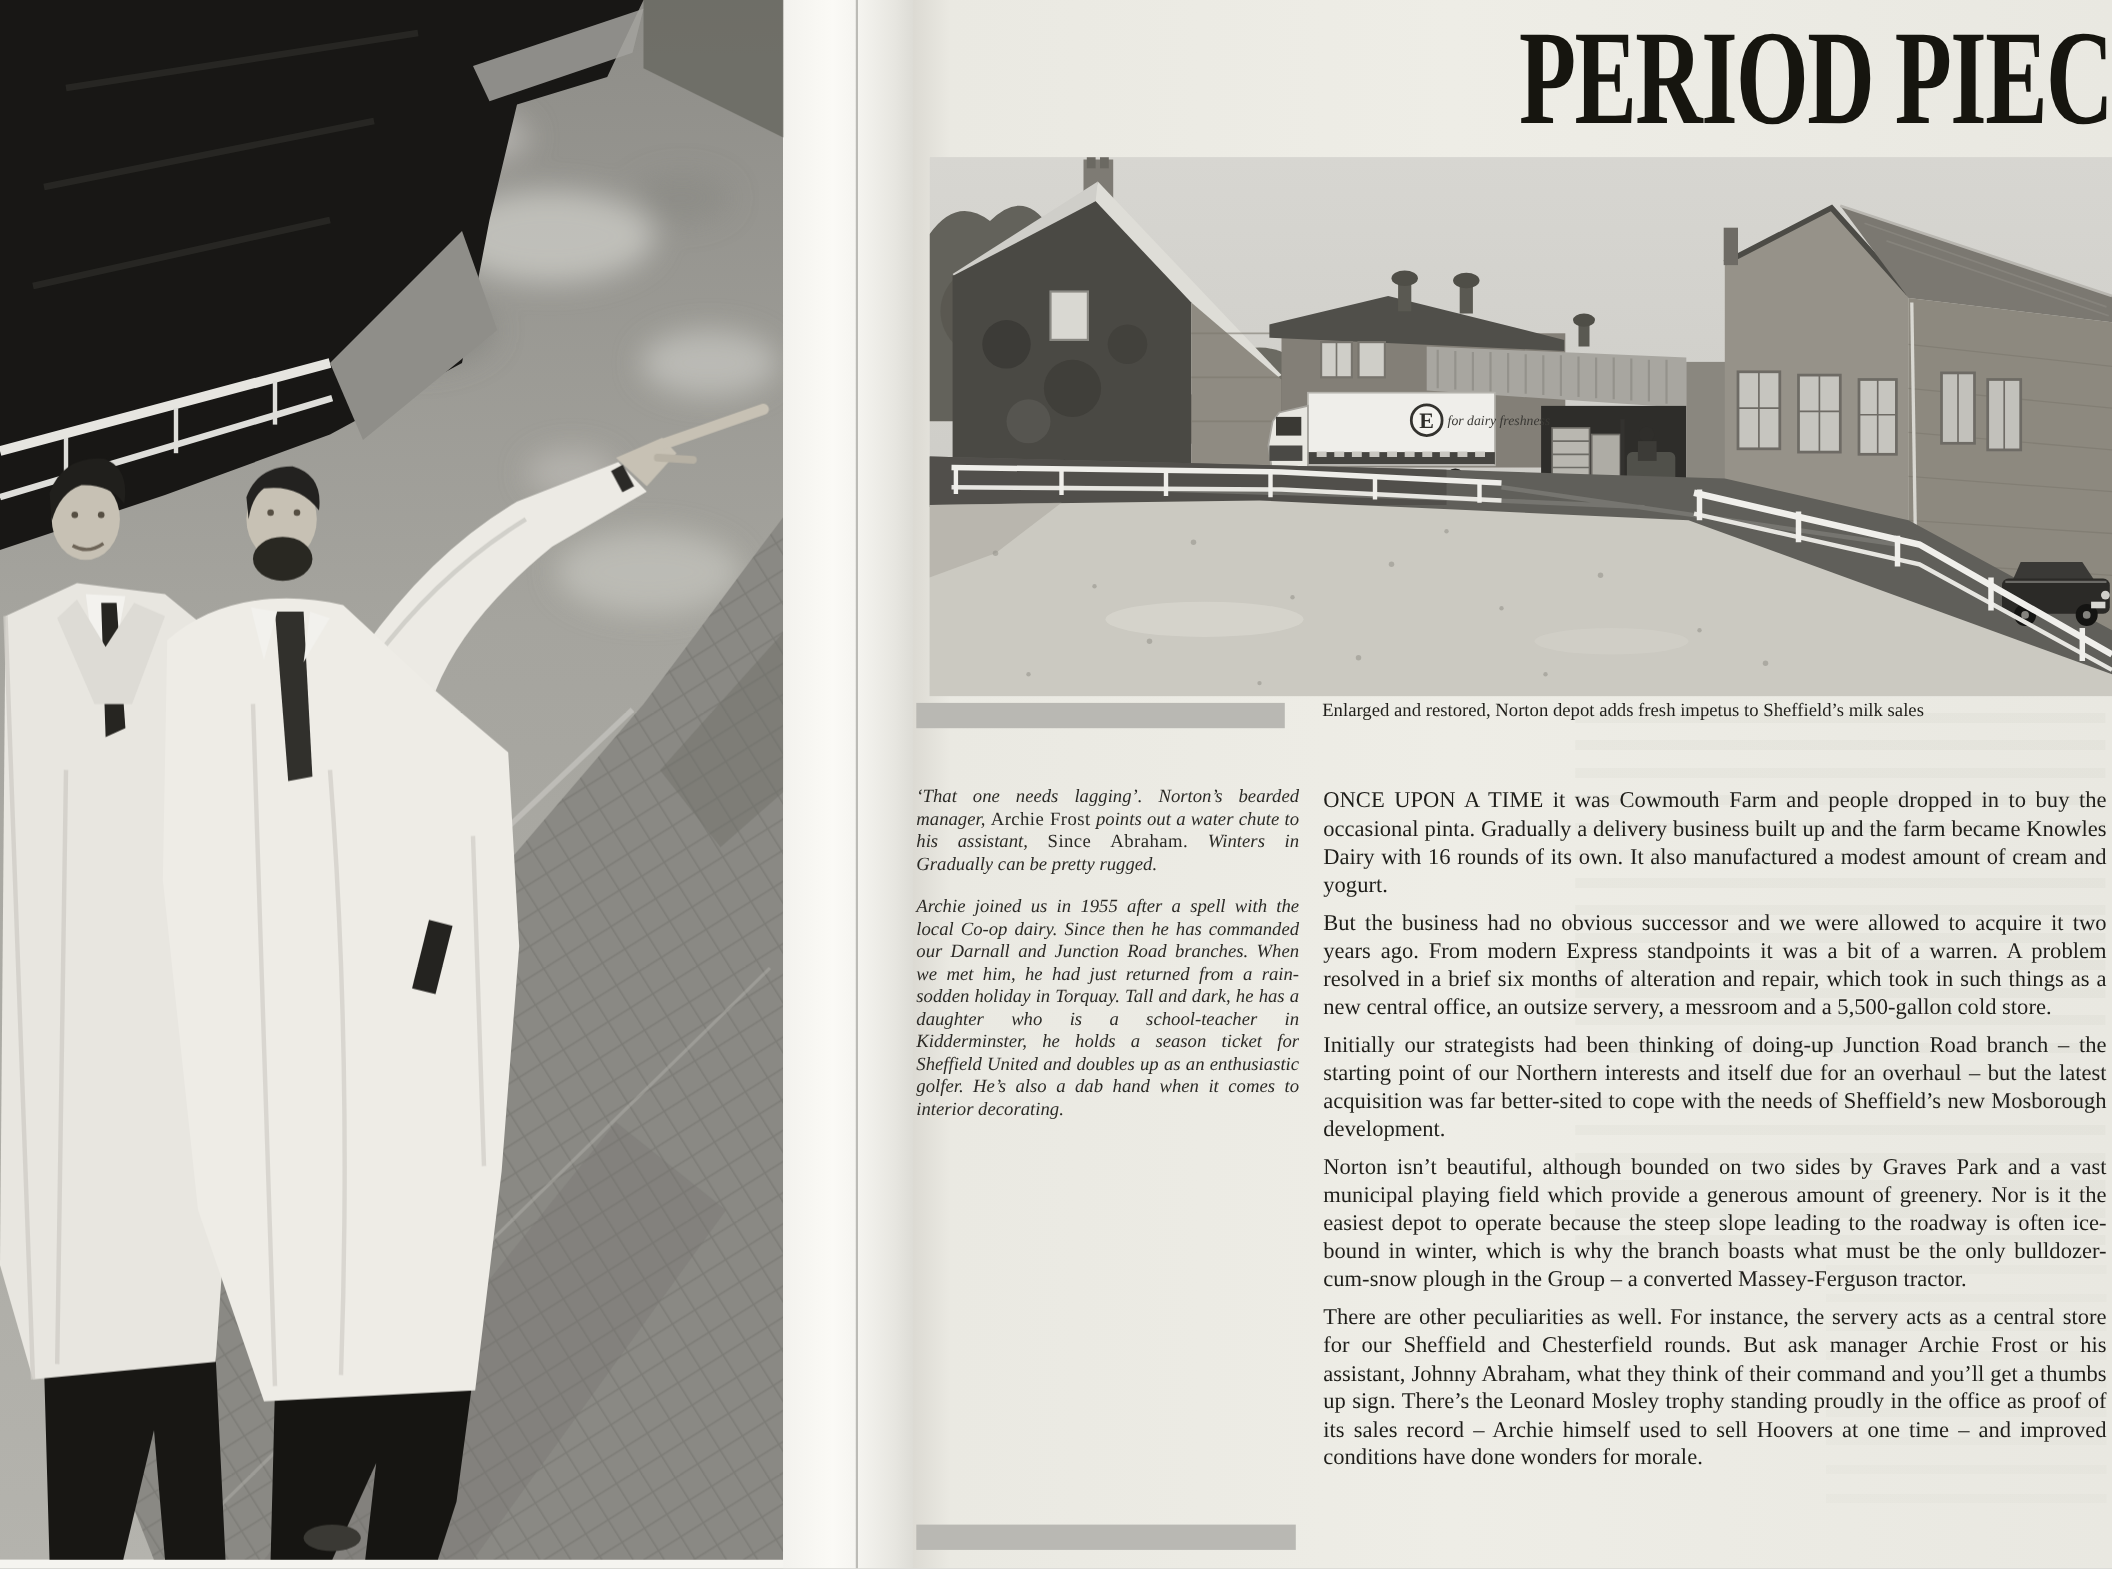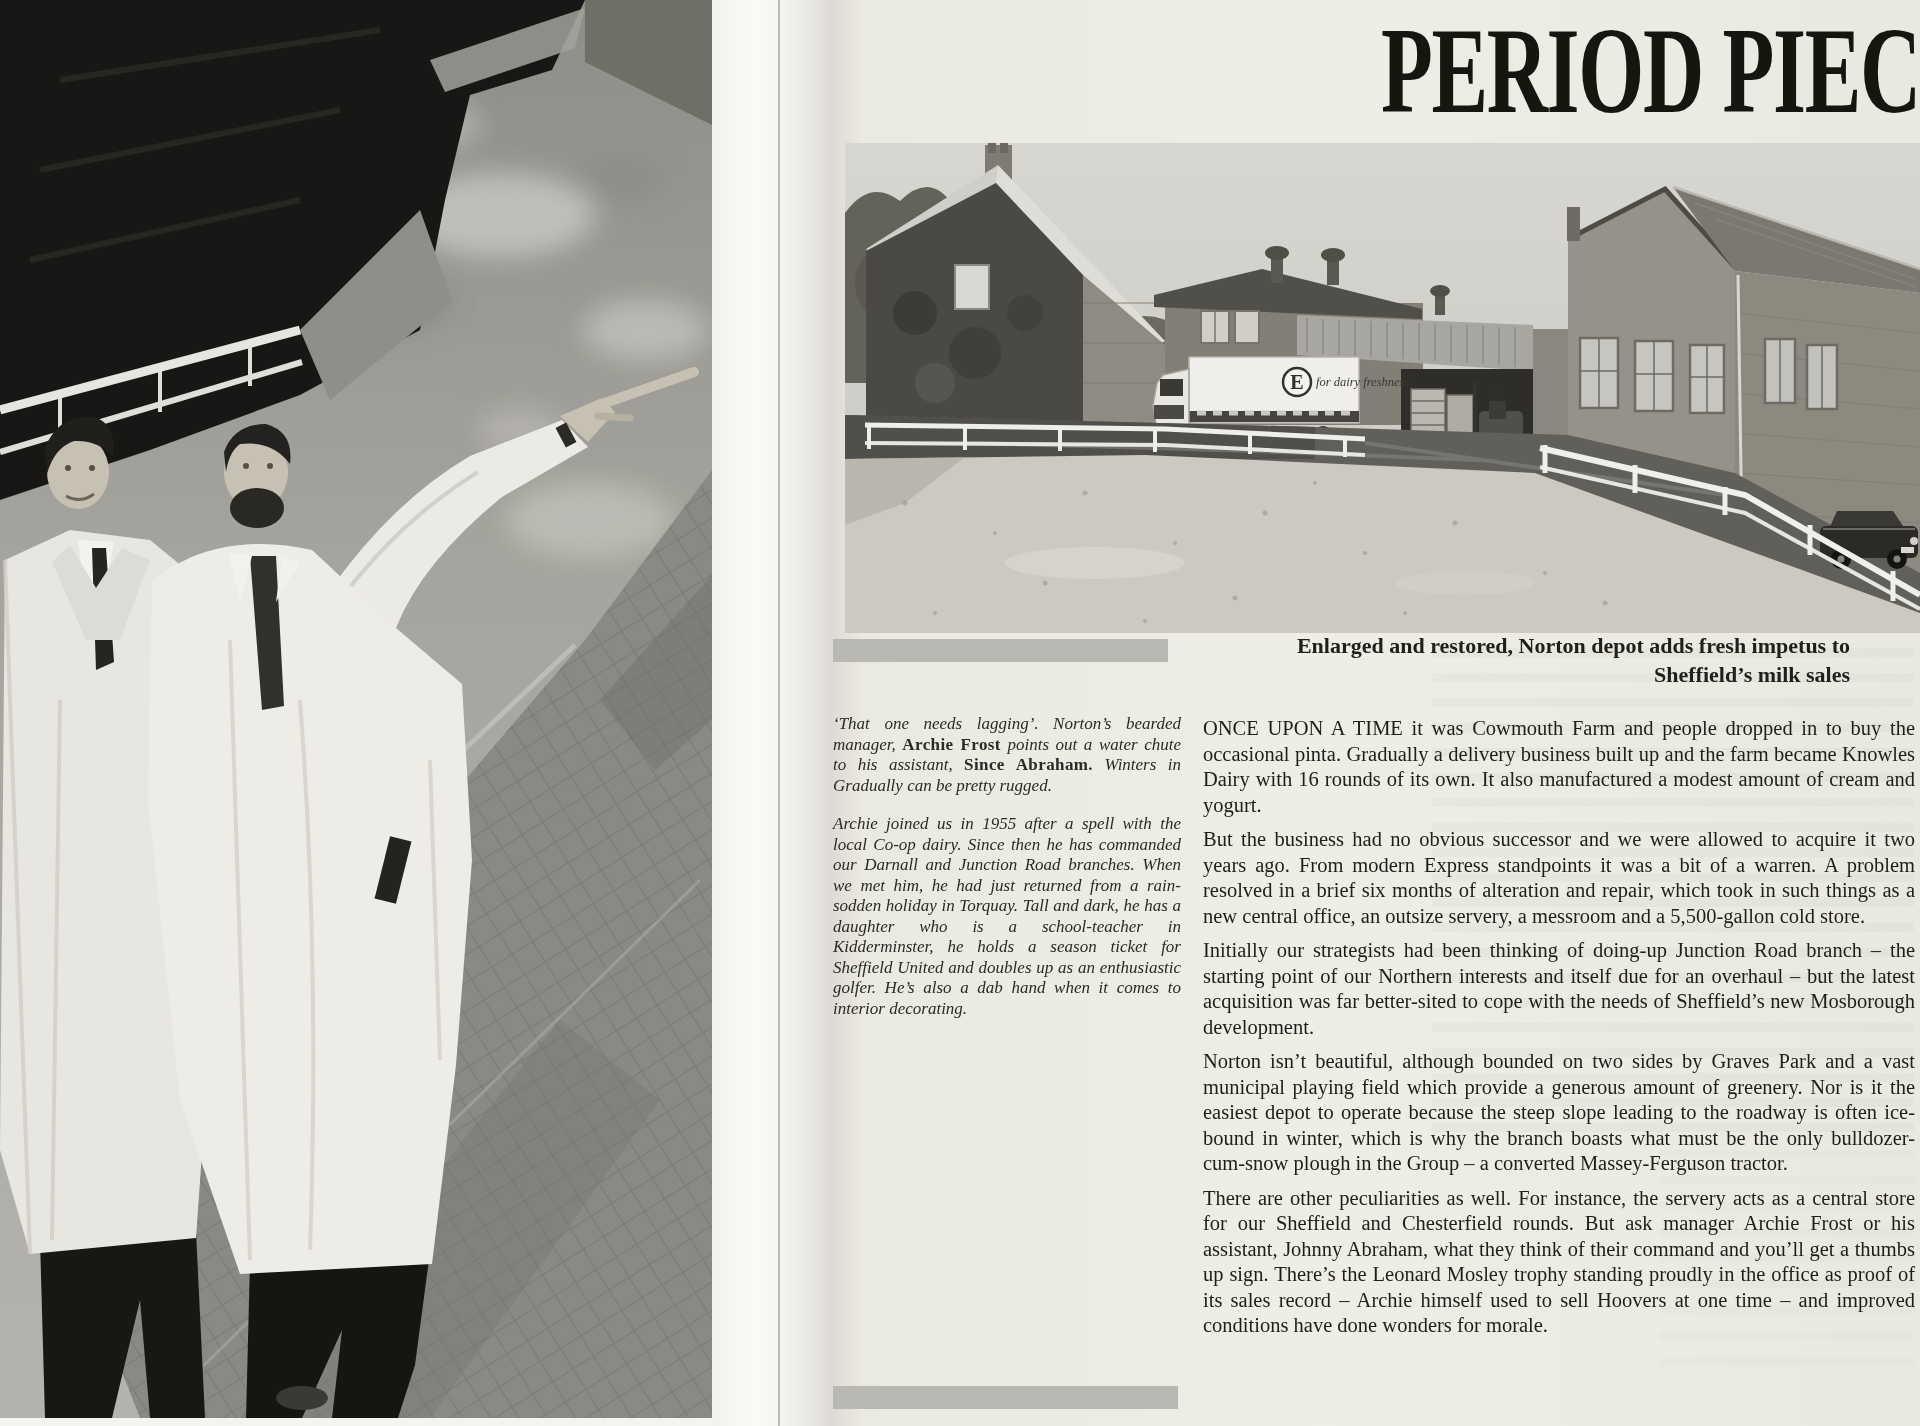--- a/index.html
+++ b/index.html
@@ -21,25 +21,25 @@
     font-weight:700;font-size:118px;letter-spacing:-2px;color:#16150f;white-space:nowrap;
   }
   
   .left-photo{left:0;top:0;width:712px;height:1418px;}
   .depot-photo{left:845px;top:143px;width:1075px;height:490px;box-shadow:0 0 0 1px #d6d5cf inset;}
   
   .bar{background:#b9b8b3;}
   .bar-top{left:833px;top:639px;width:335px;height:23px;}
   .bar-bottom{left:833px;top:1386px;width:345px;height:23px;}
   
-  .standfirst{left:1202px;top:631px;width:648px;font-weight:700;font-size:22px;line-height:29px;color:#201f1b;text-align:right;}
+  .standfirst{left:1202px;top:631px;width:648px;font-weight:400;font-size:17px;line-height:29px;color:#201f1b;}
   
   .caption{left:833px;top:714px;width:348px;font-size:17px;line-height:20.5px;text-align:justify;color:#2b2a26;}
   .caption p{margin:0 0 18px 0;font-style:italic;}
-  .caption .b{font-style:normal;font-weight:700;letter-spacing:.4px;}
+  .caption .b{font-style:normal;font-weight:400;letter-spacing:.4px;}
   
   .article{left:1203px;top:716px;width:712px;font-size:20.5px;line-height:25.5px;text-align:justify;color:#1f1e1a;}
   .article p{margin:0 0 9px 0;}
   
   .ghost{left:1432px;top:648px;width:482px;height:500px;opacity:.6;pointer-events:none;
     background:repeating-linear-gradient(180deg,rgba(112,118,96,.07) 0 9px,rgba(0,0,0,0) 9px 25px);}
   .ghost2{left:1660px;top:1150px;width:255px;height:230px;opacity:.45;pointer-events:none;
     background:repeating-linear-gradient(180deg,rgba(112,118,96,.06) 0 8px,rgba(0,0,0,0) 8px 26px);}
 </style>
 </head>

